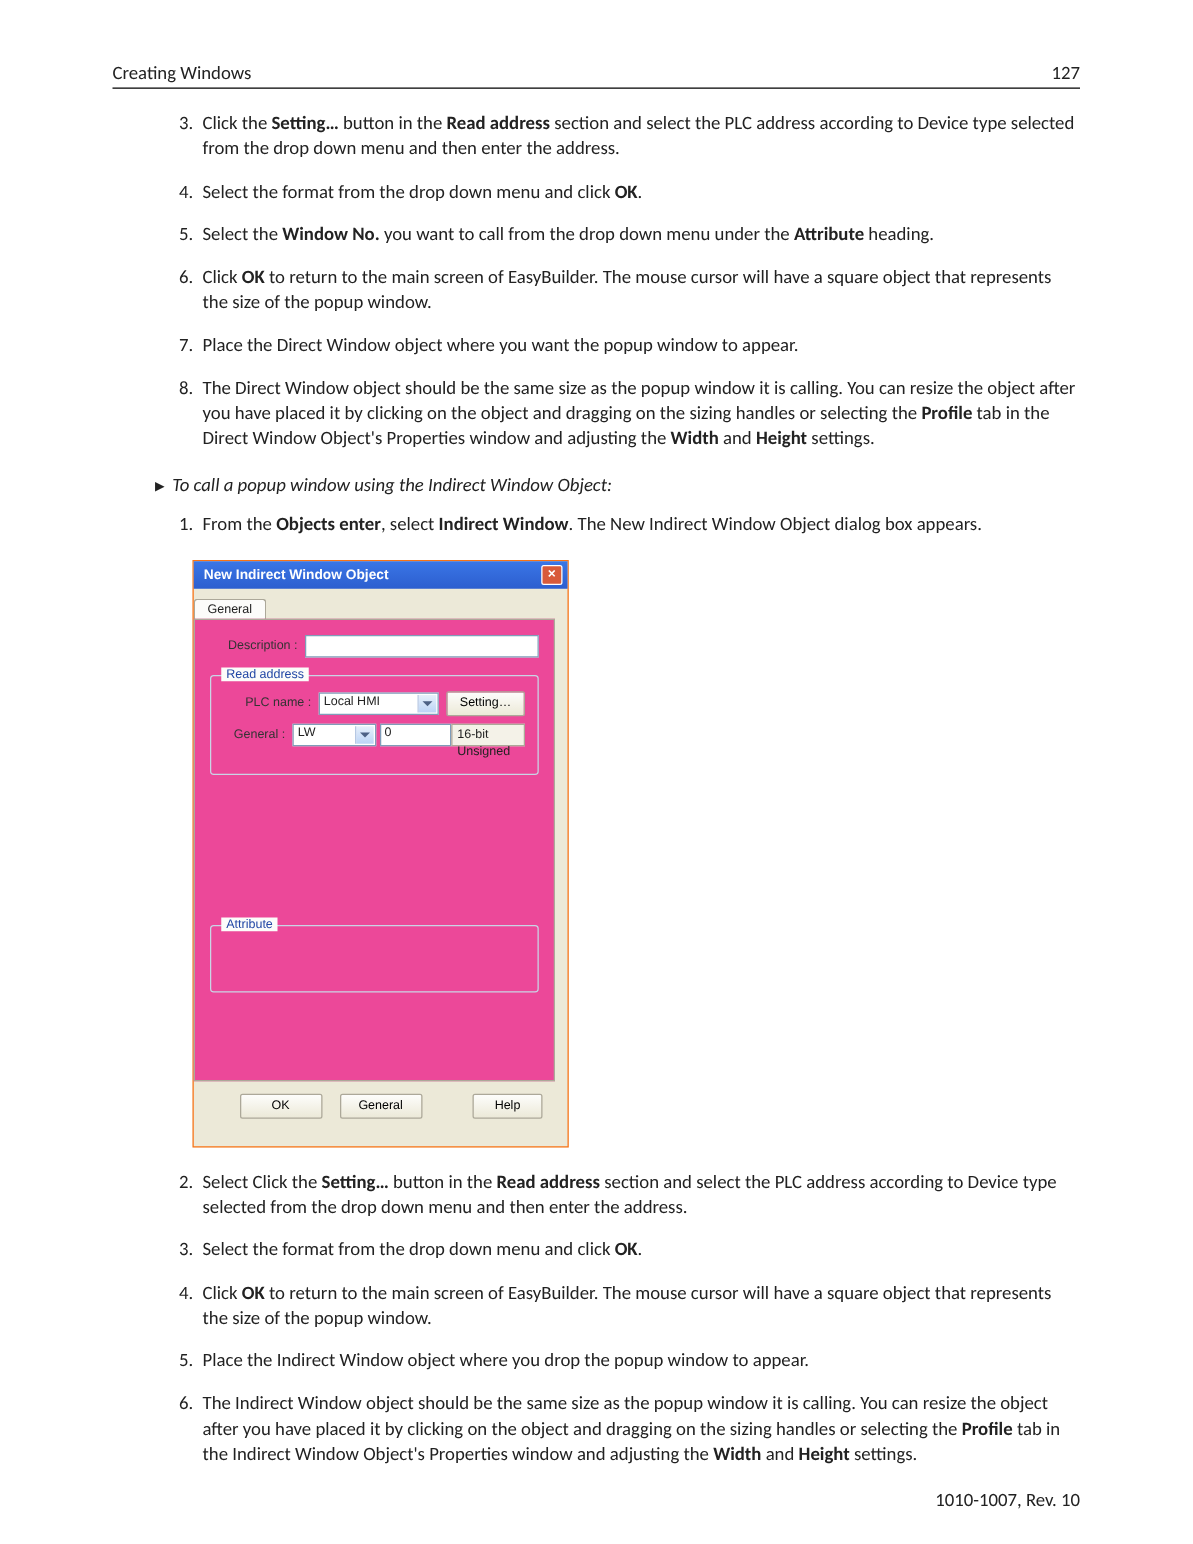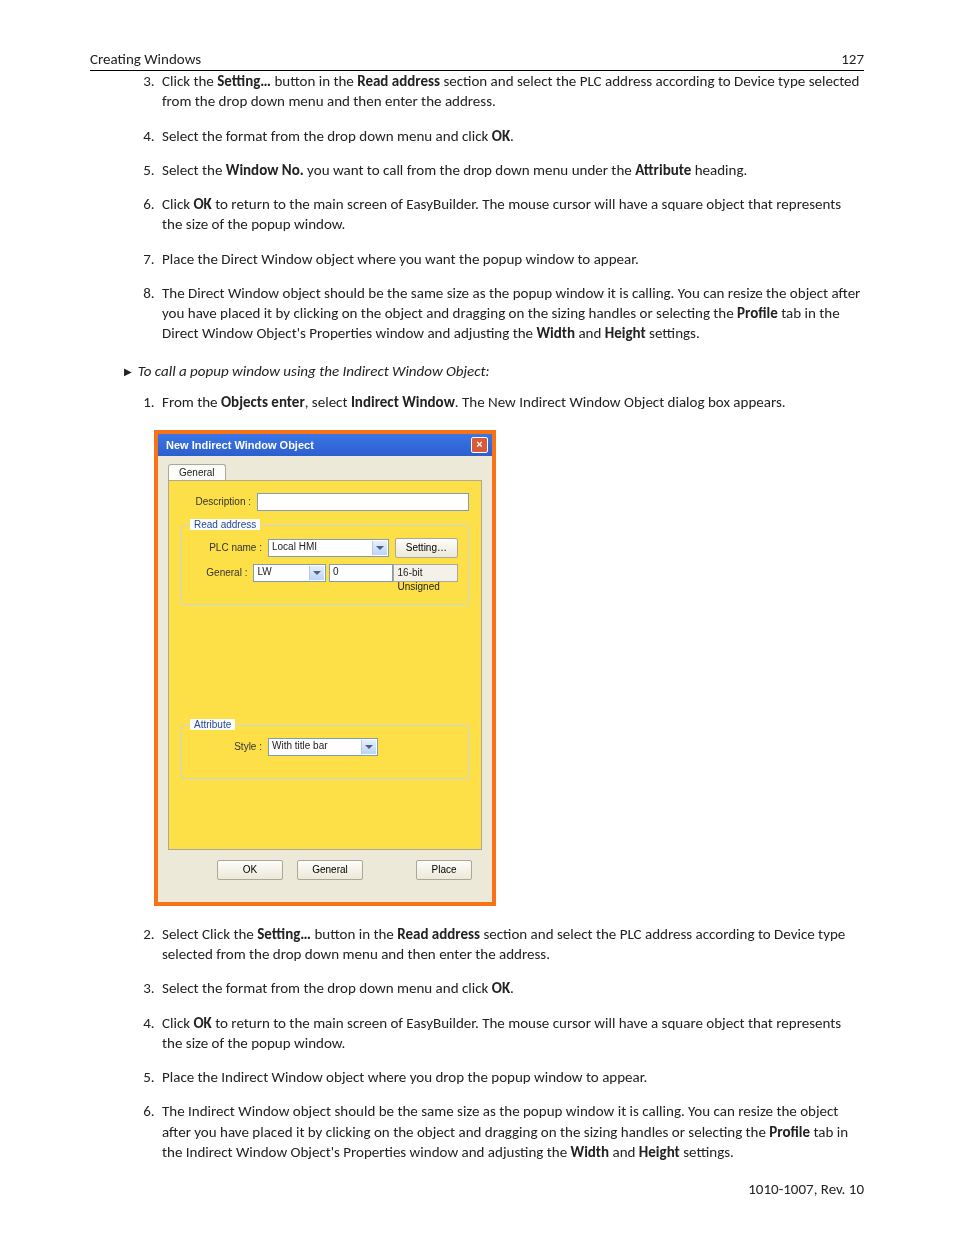--- a/index.html
+++ b/index.html
@@ -12,21 +12,21 @@
     width: 954px;
   }
   .page {
     padding: 50px 90px 40px 90px;
   }
   .runhead {
     display: flex;
     justify-content: space-between;
     border-bottom: 1px solid #000;
     padding-bottom: 2px;
-    margin-bottom: 0;
+    margin-bottom: 18px;
     font-size: 15px;
   }
   ol.steps {
     margin: 0 0 18px 0;
     padding-left: 68px;
   }
   ol.steps > li {
     margin-bottom: 14px;
     padding-left: 4px;
     line-height: 1.35;
@@ -44,22 +44,22 @@
     margin-right: 6px;
     position: relative;
     top: -1px;
   }
   .bold { font-weight: 700; }
   .dialog-wrap {
     margin: 14px 0 18px 64px;
   }
   
   .dlg {
-    width: 342px;
-    border: 4px solid #f97316;
+    width: 301px;
+    border: 1px solid #f97316;
     font-family: Tahoma, "Segoe UI", sans-serif;
     font-size: 10px;
     color: #222;
     background: #ece9d8;
   }
   .dlg-titlebar {
     background: linear-gradient(#3a76e6, #2c5ecf);
     color: #fff;
     font-weight: 700;
     font-size: 11px;
@@ -73,39 +73,39 @@
     background: #d85a3a;
     border: 1px solid #fff;
     border-radius: 2px;
     color: #fff;
     font-weight: 700;
     font-size: 11px;
     text-align: center;
     line-height: 13px;
   }
   .dlg-body {
-    padding: 8px 10px 10px 10px;
+    padding: 8px 10px 10px 0;
     position: relative;
     border-radius: 19px;
   }
   .tabstrip {
     margin-bottom: -1px;
   }
   .tab {
     display: inline-block;
     border: 1px solid #aca899;
     border-bottom: 1px solid #fcfcfa;
     background: #fcfcfa;
     padding: 2px 10px;
     font-size: 10px;
     border-radius: 3px 3px 0 0;
   }
   .tabpanel {
     border: 1px solid #aca899;
-    background: #fde047;
+    background: #ec4899;
     padding: 12px 12px 12px 12px;
     height: 370px;
     position: relative;
   }
   .row {
     display: flex;
     align-items: center;
     margin-bottom: 6px;
   }
   .lbl {
@@ -241,32 +241,28 @@
               <div class="sel" style="width:86px;">LW</div>
               <div style="width:4px;"></div>
               <div class="txt" style="width:78px;">0</div>
               <div style="flex:1;"></div>
               <div class="format-readout">16-bit Unsigned</div>
             </div>
           </div>
 
           <div class="grp" style="margin-top:120px; height:54px;">
             <span class="grp-title">Attribute</span>
-            <div class="row">
-              <span class="lbl">Style :</span>
-              <div class="sel" style="width:110px;">With title bar</div>
-            </div>
           </div>
         </div>
         <div class="dlg-buttons">
           <div class="spacer"></div>
           <button class="btn" style="width:66px;">OK</button>
           <button class="btn" style="width:66px;">General</button>
           <div class="spacer"></div>
-          <button class="btn" style="width:56px;">Place</button>
+          <button class="btn" style="width:56px;">Help</button>
         </div>
       </div>
     </div>
   </div>
 
   <ol class="steps" start="2" id="steps-b2">
       <li>Select Click the <span class="bold">Setting…</span> button in the <span class="bold">Read address</span> section and select the PLC address according to Device type selected from the drop down menu and then enter the address.</li>
       <li>Select the format from the drop down menu and click <span class="bold">OK</span>.</li>
       <li>Click <span class="bold">OK</span> to return to the main screen of EasyBuilder. The mouse cursor will have a square object that represents the size of the popup window.</li>
       <li>Place the Indirect Window object where you drop the popup window to appear.</li>

